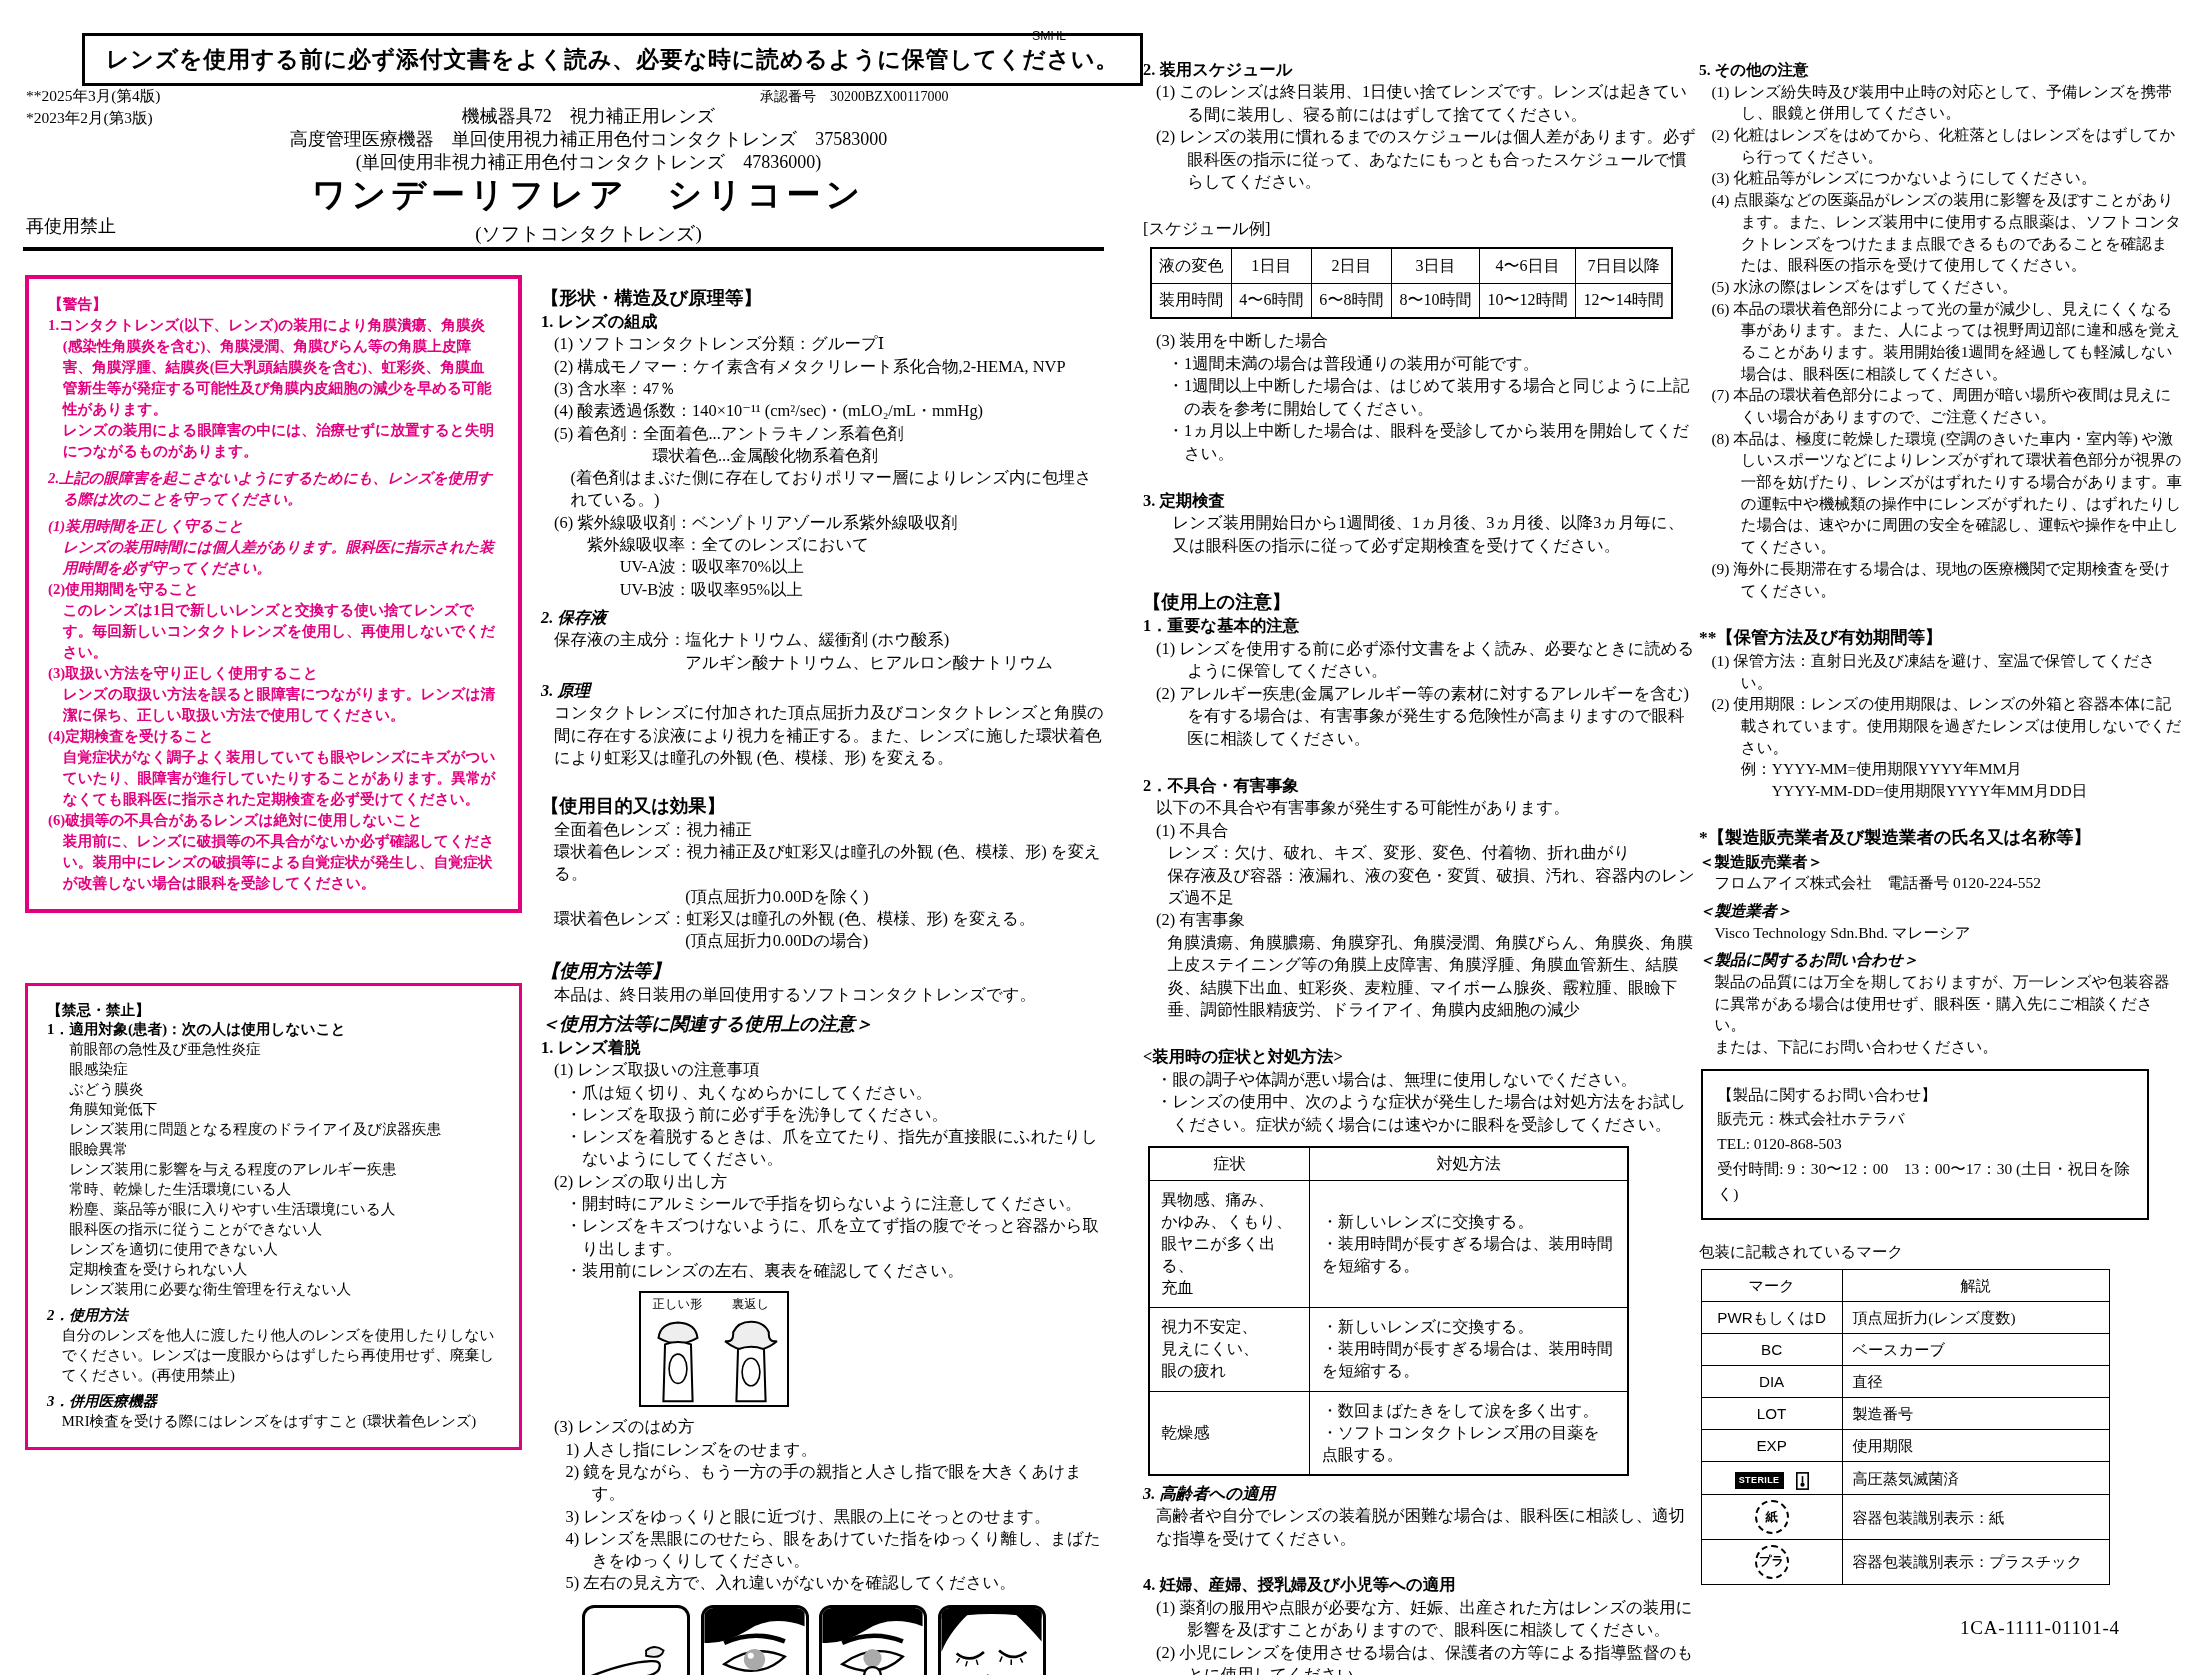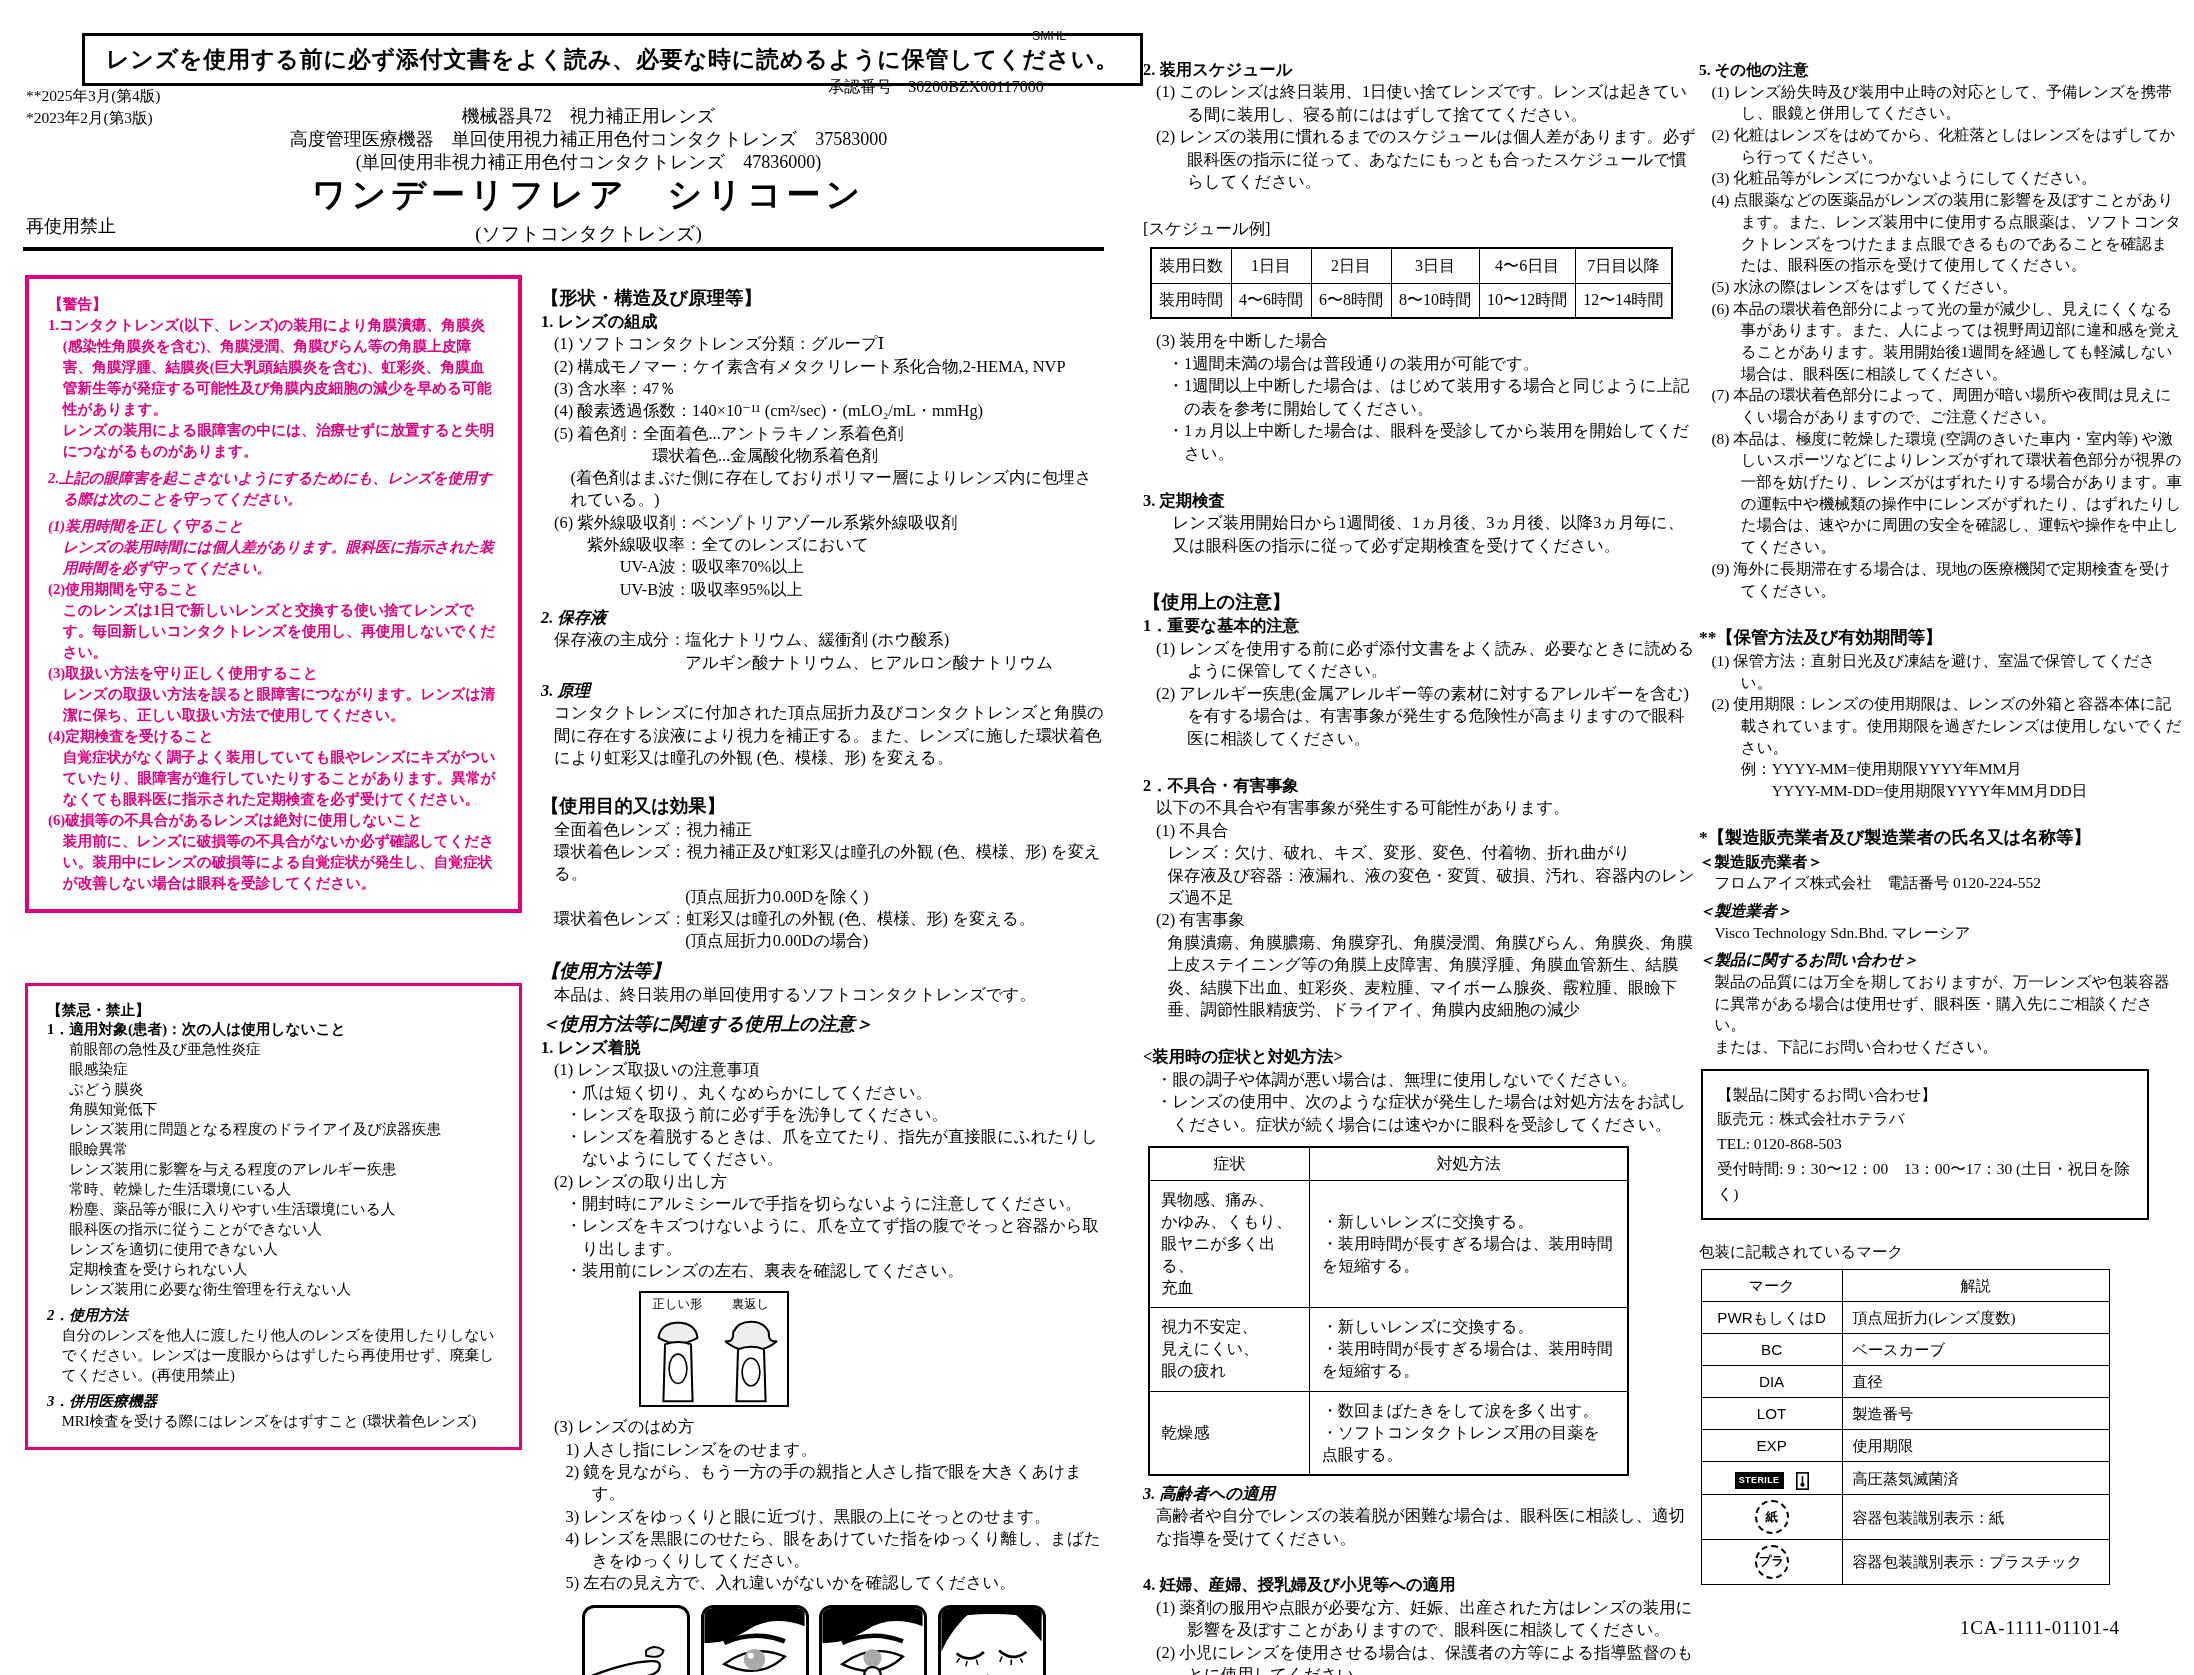--- a/index.html
+++ b/index.html
@@ -7,21 +7,21 @@
   body { font-family:"Liberation Serif","DejaVu Serif",serif; color:#000; }
   .page { position:relative; width:2194px; height:1676px; background:#ffffff; overflow:hidden; }
 
   .pre { white-space:pre-line; }
   .b { font-weight:bold; }
 
   
   .notice-box { position:absolute; left:82px; top:33px; border:3.3px solid #000;
                 padding:8.2px 21px; font-size:23px; font-weight:bold; letter-spacing:0.8px; }
   .smhl { position:absolute; left:1032px; top:29px; font-size:12.3px; font-family:"Liberation Sans",sans-serif; }
-  .approval { position:absolute; left:760px; top:77px; width:352px; text-align:center; font-size:16px; }
+  .approval { position:absolute; left:760px; top:88px; width:352px; text-align:left; font-size:14px; }
   .editions { position:absolute; left:26px; top:85px; font-size:15.5px; line-height:1.4; }
   .classblock { position:absolute; left:0; top:105px; width:1177px; text-align:center; font-size:18px; line-height:1.27; }
   .doc-title { position:absolute; left:0; top:172px; width:1177px; text-align:center;
                font-size:34px; font-weight:bold; letter-spacing:4.9px; }
   .doc-subtitle { position:absolute; left:0; top:221px; width:1177px; text-align:center; font-size:19px; }
   .noreuse { position:absolute; left:26px; top:214px; font-size:18px; }
   .top-rule { position:absolute; left:23px; top:247px; width:1081px; height:4.1px; background:#000; }
 
   
   .col { position:absolute; }
@@ -268,21 +268,21 @@
   <div class="col" id="col3">
     <div class="num-h">2. 装用スケジュール</div>
     <div class="sub1">
       <div class="hang">(1) このレンズは終日装用、1日使い捨てレンズです。レンズは起きている間に装用し、寝る前にははずして捨ててください。</div>
       <div class="hang">(2) レンズの装用に慣れるまでのスケジュールは個人差があります。必ず眼科医の指示に従って、あなたにもっとも合ったスケジュールで慣らしてください。</div>
     </div>
     <div class="mt30">[スケジュール例]</div>
     <table class="sched-table">
       <tbody>
           <tr>
-        <td>装用日数</td>
+        <td>液の変色</td>
         <td>1日目</td>
         <td>2日目</td>
         <td>3日目</td>
         <td>4〜6日目</td>
         <td>7日目以降</td>
       </tr>
       <tr>
         <td>装用時間</td>
         <td>4〜6時間</td>
         <td>6〜8時間</td>

